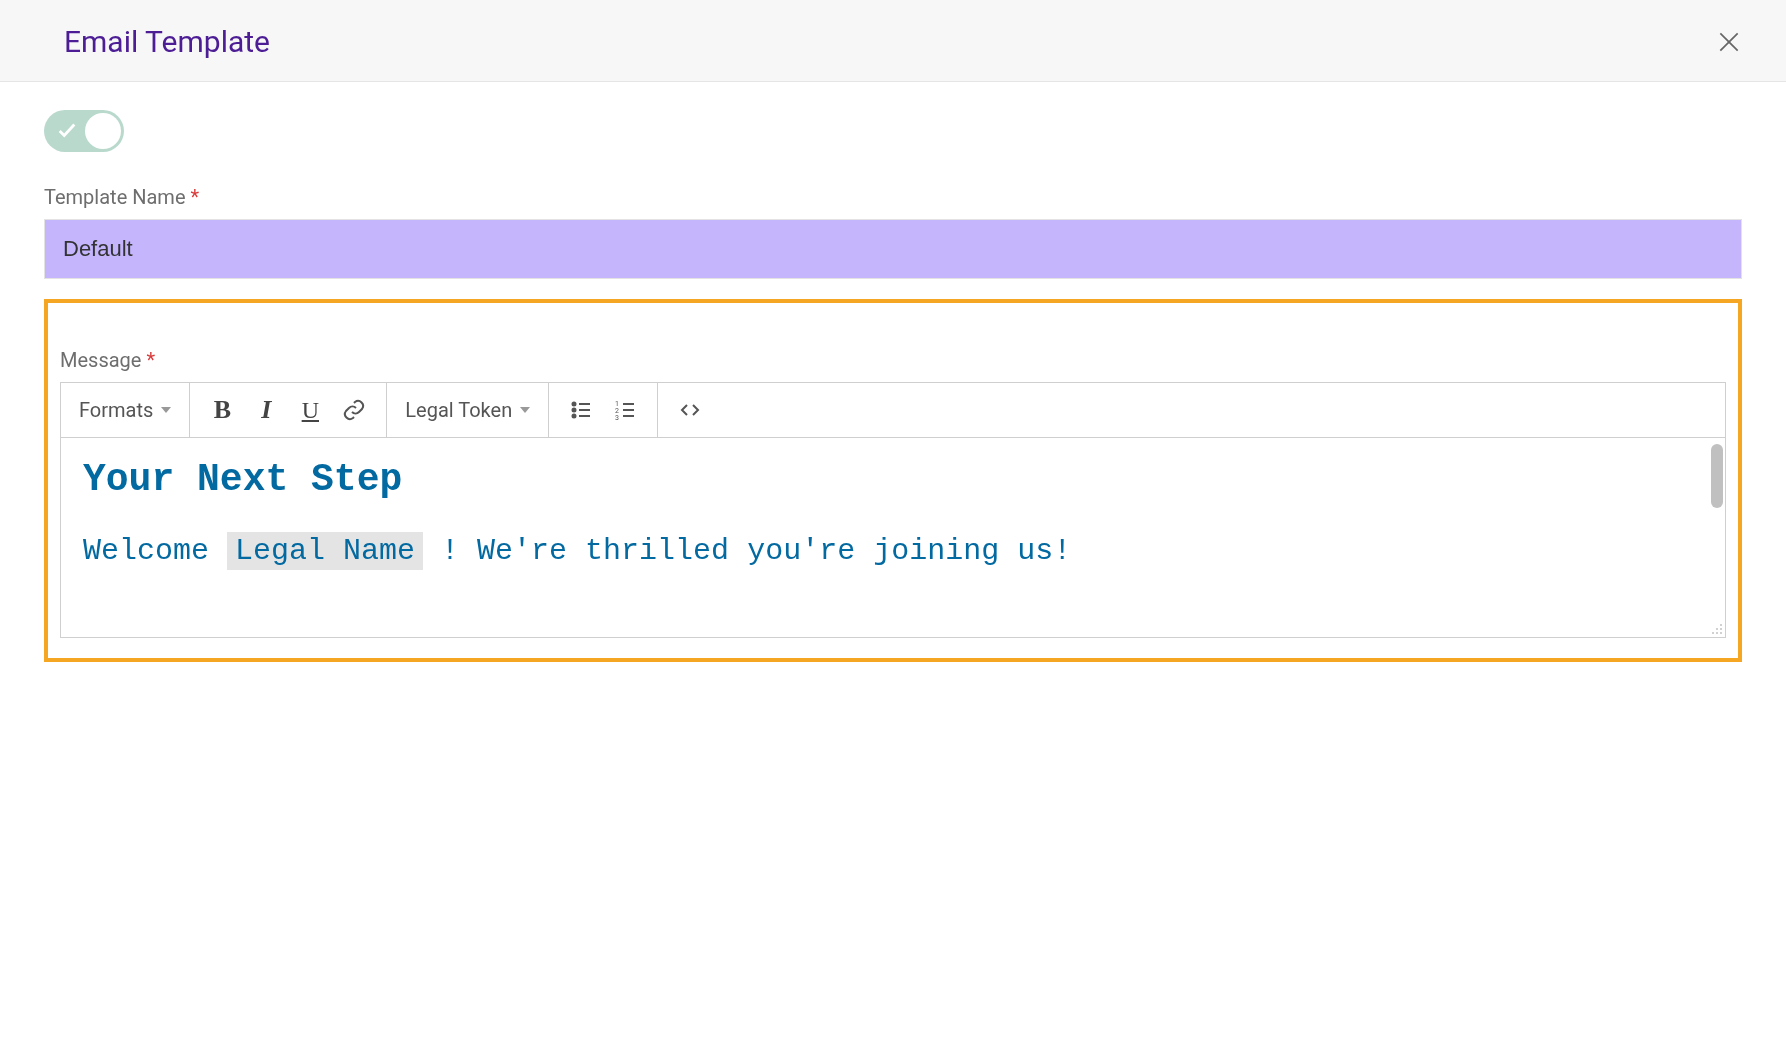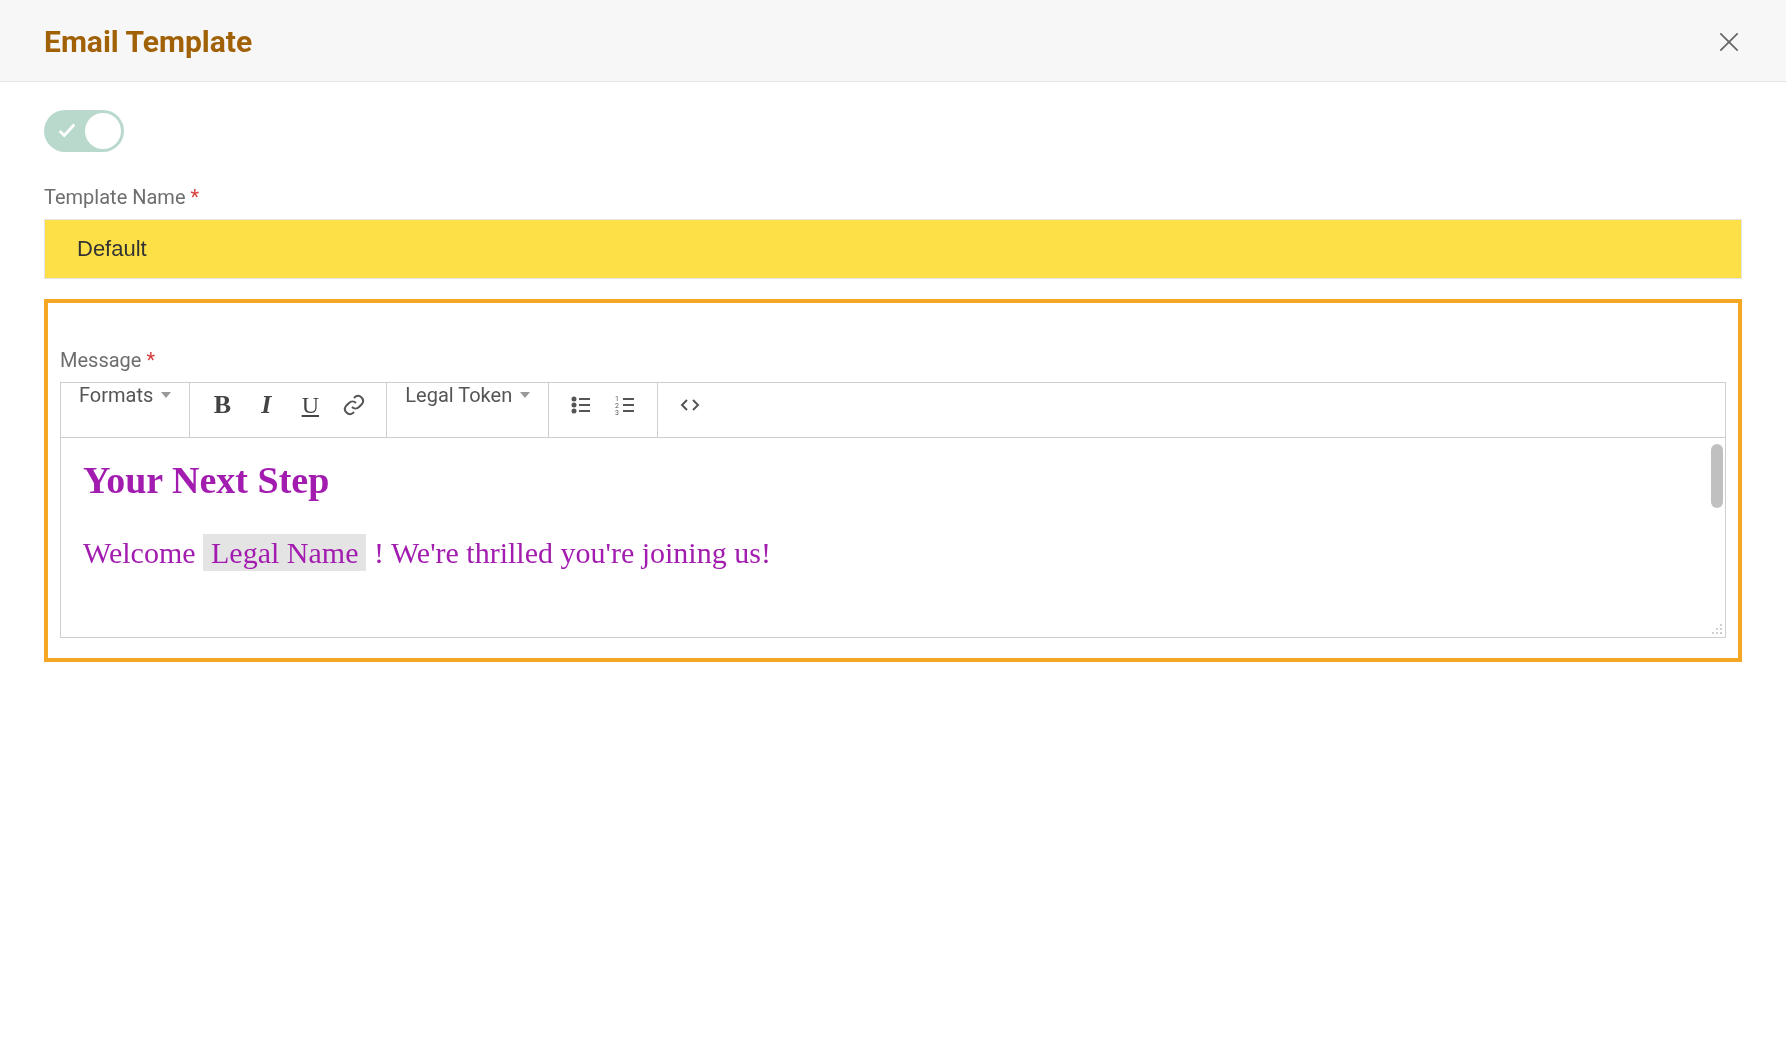--- a/index.html
+++ b/index.html
@@ -12,22 +12,23 @@
   .header-bar {
     background: #f7f7f7;
     border-bottom: 1px solid #e5e5e5;
     padding: 24px 44px 22px 44px;
     display: flex;
     align-items: center;
     justify-content: space-between;
   }
   .header-title {
     font-size: 30px;
-    font-weight: 700;
-    color: #a16207;
+    font-weight: 400;
+    color: #4c1d95;
+    margin-left: 20px;
   }
   .close-x {
     width: 26px;
     height: 26px;
     color: #666;
     cursor: pointer;
     position: relative;
   }
   .close-x svg { width: 100%; height: 100%; stroke: currentColor; }
 
@@ -95,43 +96,43 @@
     margin-top: 33px;
     font-size: 20px;
     color: #6e6e6e;
   }
   .req { color: #d93a3a; }
 
   .text-input {
     width: 100%;
     margin-top: 10px;
     font-size: 22px;
-    padding: 16px 32px;
+    padding: 16px 18px;
     border: 1px solid #e3e3e3;
-    background: #fde047;
+    background: #c4b5fd;
     color: #333;
     outline: none;
   }
 
   .highlight-box {
     border: 4px solid #f5a623;
     margin-top: 20px;
     padding: 12px 12px 20px 12px;
   }
 
   .editor-toolbar {
     border: 1px solid #cfcfcf;
     display: flex;
     align-items: stretch;
     background: #ffffff;
     margin-top: 10px;
   }
   .tb-group {
     display: flex;
-    align-items: flex-start;
+    align-items: center;
     border-right: 1px solid #cfcfcf;
     padding: 0 10px;
     height: 54px;
   }
   .tb-group:last-child { border-right: none; }
   .tb-btn {
     width: 44px;
     height: 44px;
     display: flex;
     align-items: center;
@@ -162,22 +163,22 @@
   .editor-body {
     border: 1px solid #cfcfcf;
     border-top: none;
     position: relative;
     height: 200px;
     overflow: hidden;
     background: #ffffff;
   }
   .editor-inner {
     padding: 16px 22px 0 22px;
-    font-family: Liberation Serif, serif;
-    color: #a21caf;
+    font-family: Liberation Mono, monospace;
+    color: #0369a1;
     height: 100%;
     overflow: hidden;
   }
   .editor-inner h1 {
     margin: 4px 0 28px 0;
     font-size: 38px;
     font-weight: 700;
   }
   .editor-inner p {
     margin: 0 0 8px 0;

